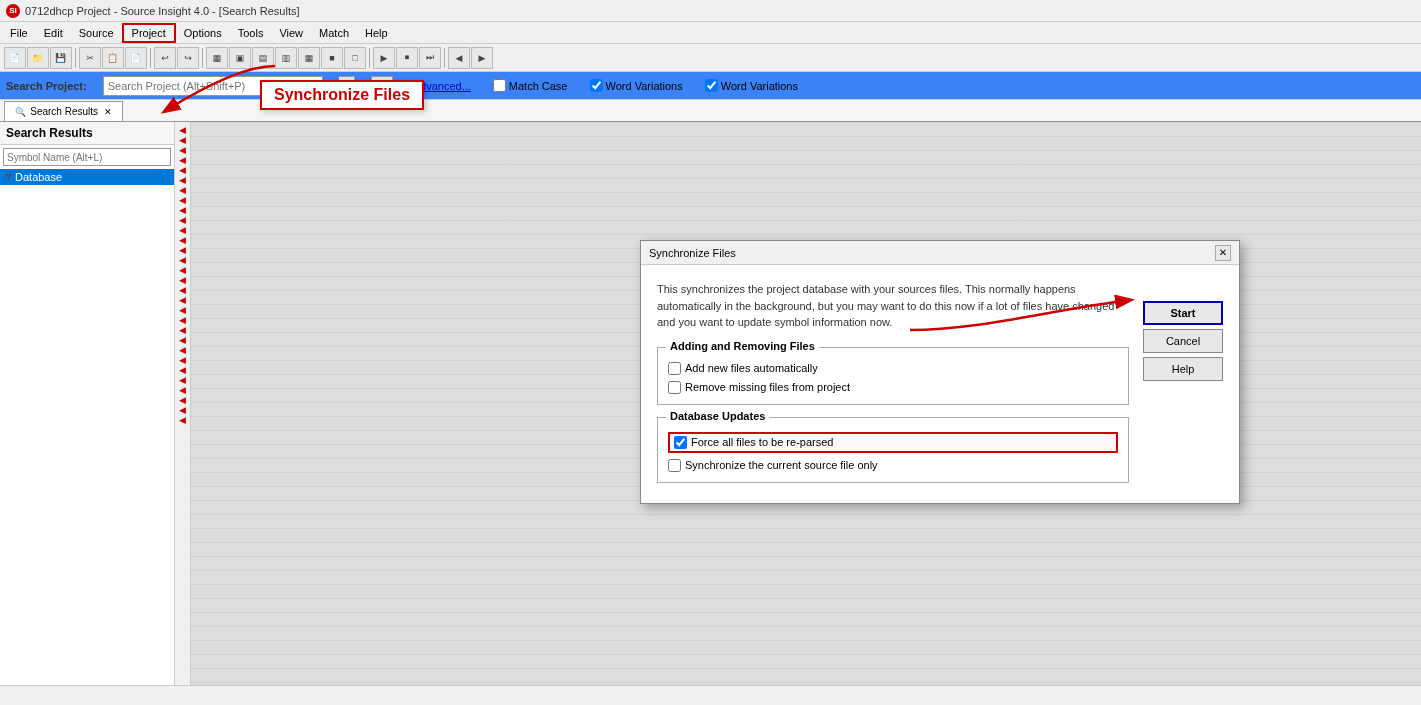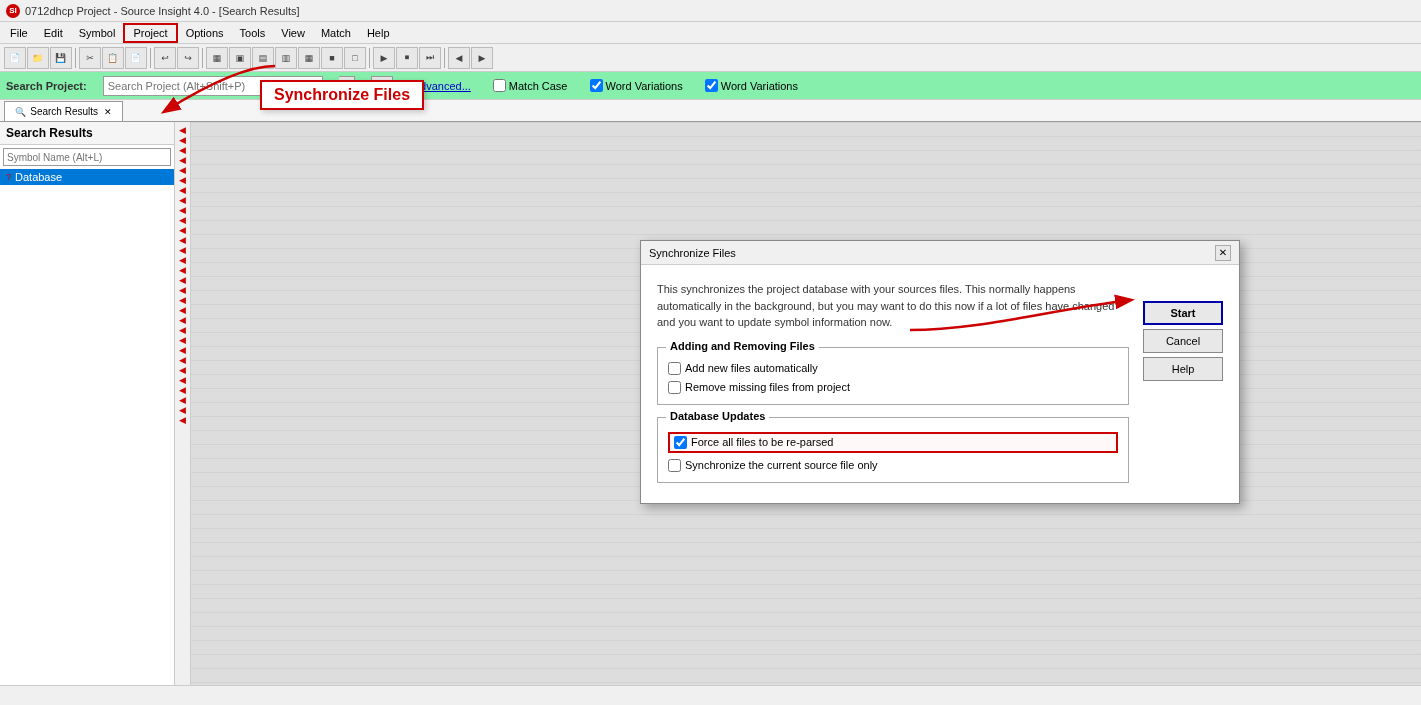--- a/index.html
+++ b/index.html
@@ -57,21 +57,21 @@
       border: 1px solid #bbb;
       cursor: pointer;
       display: flex; align-items: center; justify-content: center;
       font-size: 9px;
       color: #444;
     }
     .toolbar-separator { width: 1px; height: 20px; background: #aaa; margin: 0 2px; }
 
     
     .search-bar {
-      background: #86efac;
+      background: #3b82f6;
       height: 28px;
       display: flex;
       align-items: center;
       padding: 2px 6px;
       border-bottom: 1px solid #ccc;
       gap: 16px;
     }
     .search-label { font-size: 11px; font-weight: bold; color: #333; white-space: nowrap; }
     .search-input {
       width: 220px;
@@ -342,21 +342,21 @@
 <body>
 
 <div class="title-bar">
   <span class="app-icon">SI</span>
   <span>0712dhcp Project - Source Insight 4.0 - [Search Results]</span>
 </div>
 
 <div class="menu-bar">
   <span class="menu-item">File</span>
   <span class="menu-item">Edit</span>
-  <span class="menu-item">Symbol</span>
+  <span class="menu-item">Source</span>
   <span class="menu-item project-highlight">Project</span>
   <span class="menu-item">Options</span>
   <span class="menu-item">Tools</span>
   <span class="menu-item">View</span>
   <span class="menu-item">Match</span>
   <span class="menu-item">Help</span>
 </div>
 
 <div class="toolbar">
   <button class="toolbar-btn">📄</button>

